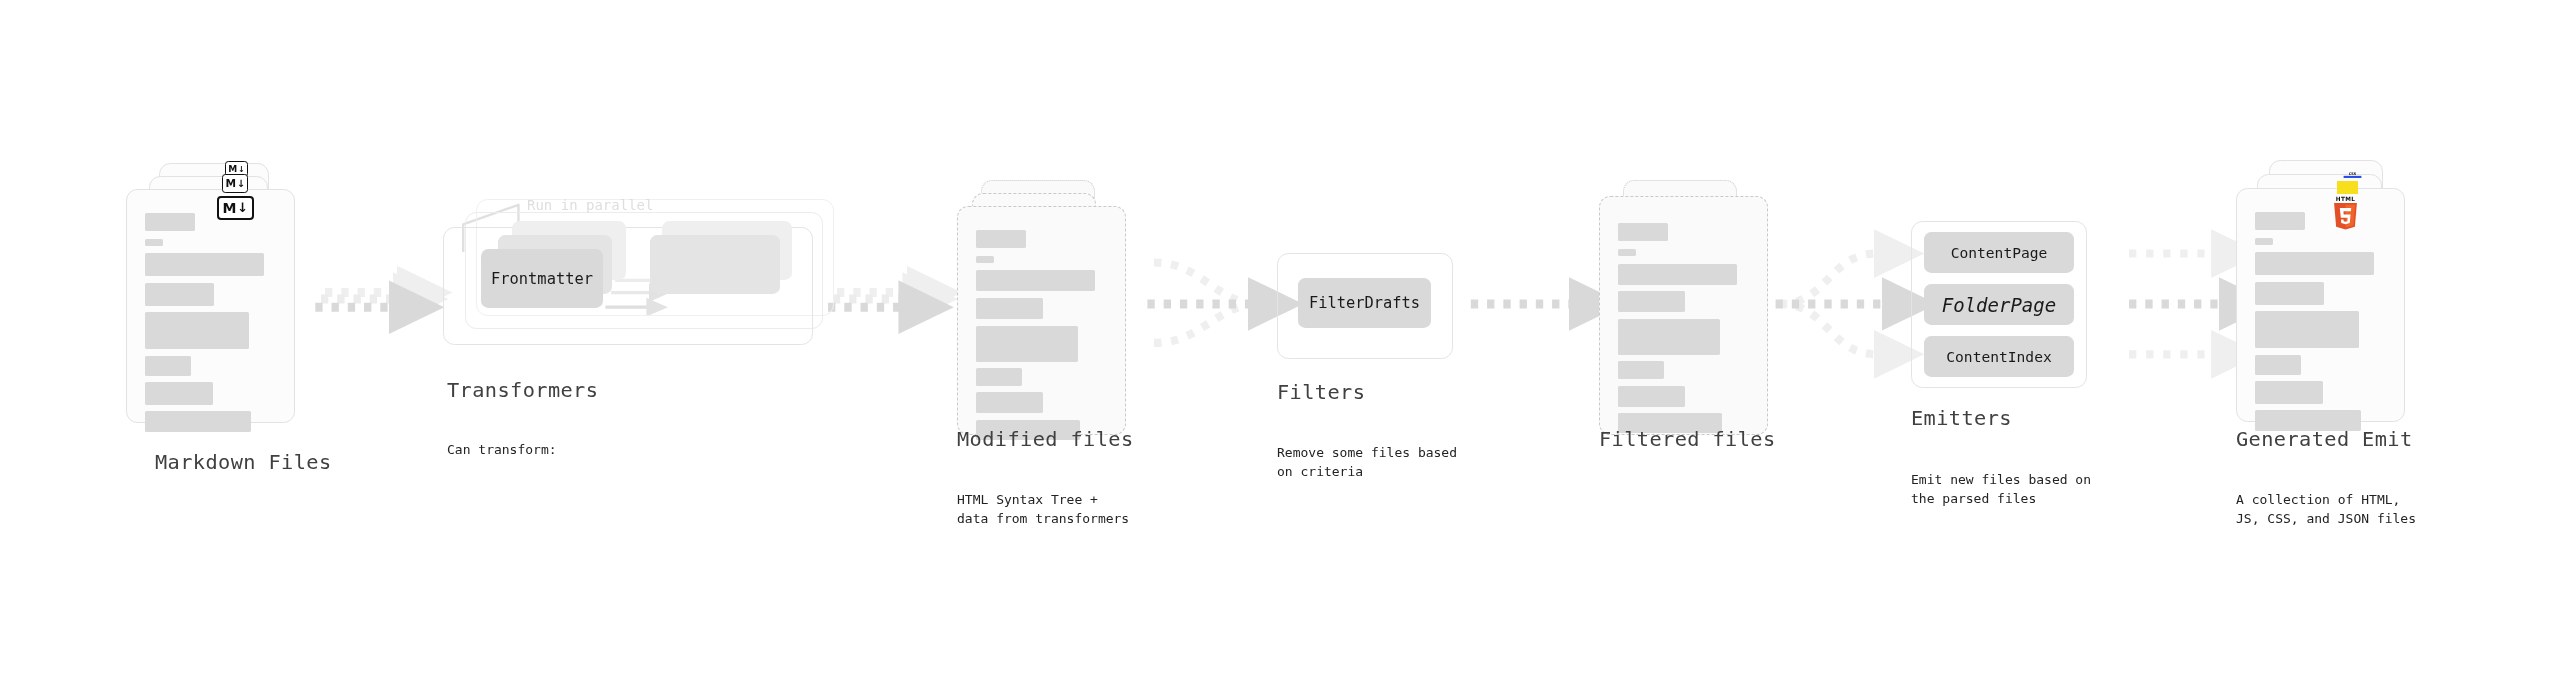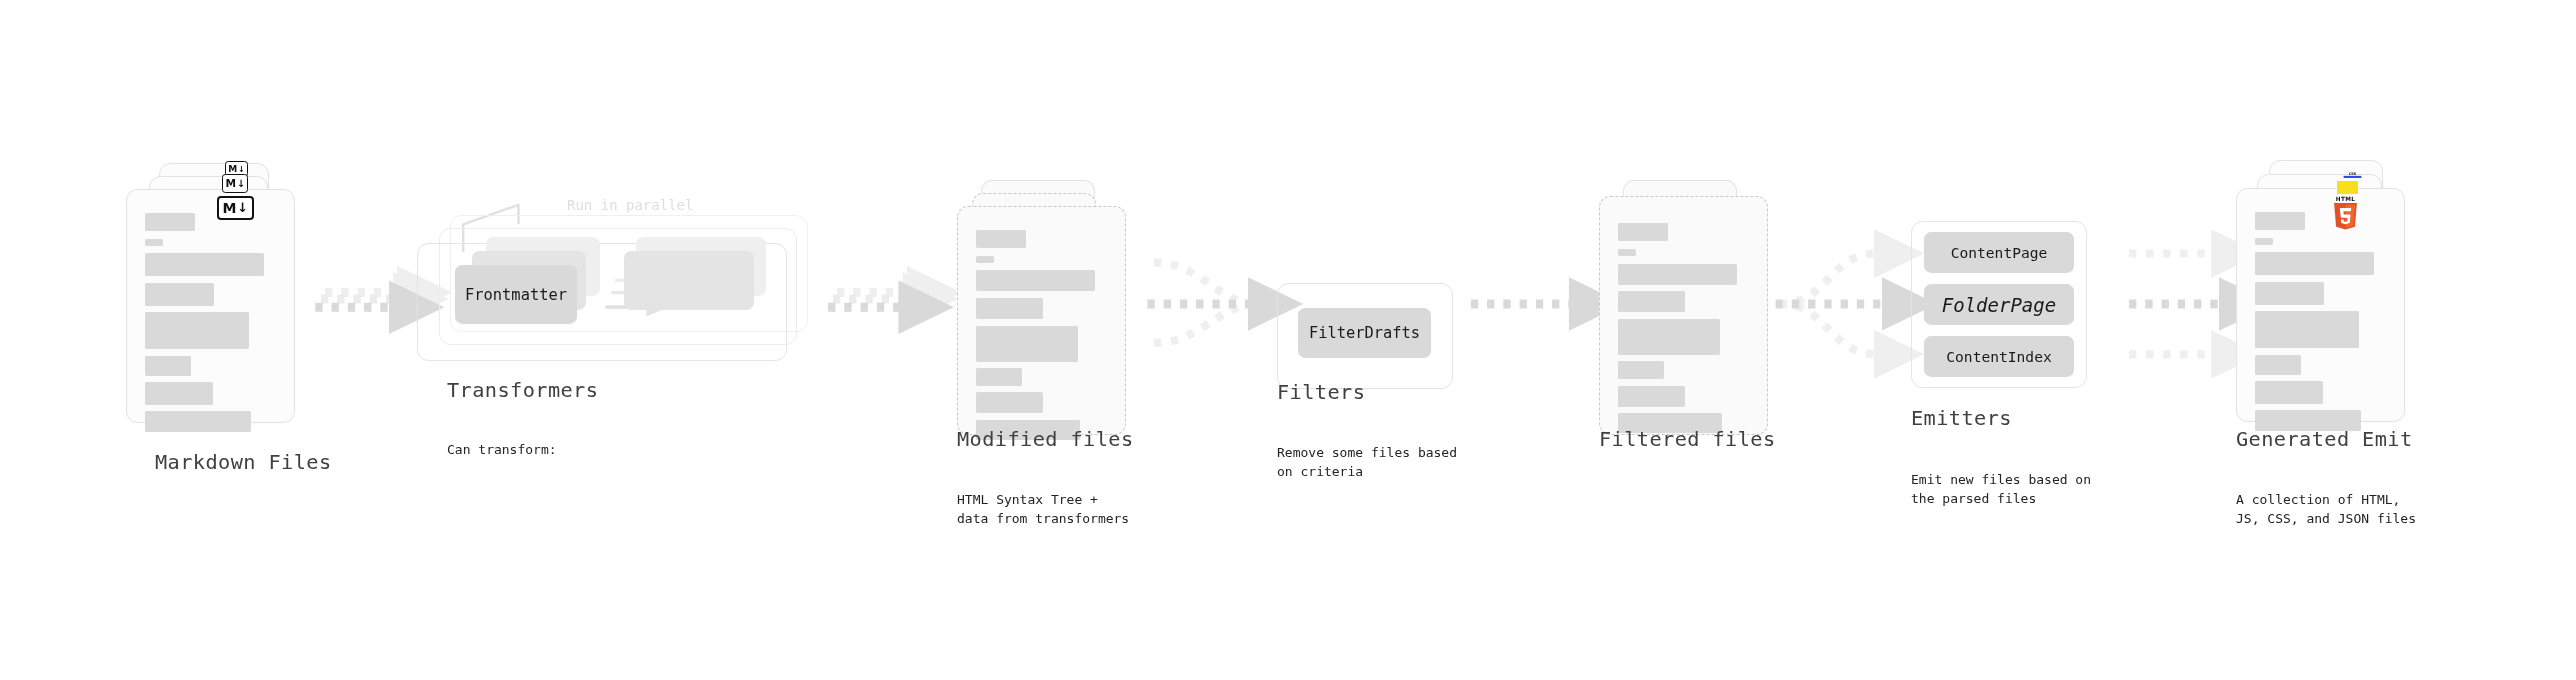--- a/index.html
+++ b/index.html
@@ -239,36 +239,36 @@
       <span class="m" style="font-size:10.6px;">M</span>
       <span class="arr" style="font-size:9.8px;">↓</span>
     </div>
     <div class="md-badge" style="left:91px; top:32.5px;">
       <span class="m">M</span>
       <span class="arr">↓</span>
     </div>
   </div>
   <div class="title" style="left:126px; top:450px;padding-left:29px;">Markdown Files</div>
 
-  <div class="node" style="left:417px; top:199px; width:398px; height:163px;margin-top:16px;">
+  <div class="node" style="left:443px; top:199px; width:398px; height:163px;">
     <div class="group-box" style="left:32.5px; top:0px; width:358px; height:117px; border-color:#f0f0f0;"></div>
     <div class="group-box" style="left:22px; top:13px; width:358px; height:117px; border-color:#ececec;"></div>
     <div class="group-box" style="left:0px; top:28.4px; width:370px; height:118px;"></div>
 
     <div class="chip ghost2" style="left:69px; top:22px; width:114px; height:59px;"></div>
     <div class="chip ghost1" style="left:55px; top:36px; width:114px; height:59px;"></div>
     <div class="chip ghost2" style="left:219px; top:22px; width:130px; height:59px;"></div>
     <div class="chip ghost1" style="left:207px; top:36px; width:130px; height:59px;"></div>
 
     <div class="chip" style="left:38px; top:50px; width:122px; height:59px;">
       <span>Frontmatter</span>
     </div>
   </div>
 
-  <div class="parallel-label" style="left:527px; top:197px;margin-left:40px;">Run in parallel</div>
+  <div class="parallel-label" style="left:527px; top:197px;">Run in parallel</div>
 
   <div class="title" style="left:447px; top:378px;">Transformers</div>
   <div class="caption" style="left:447px; top:413px;">Can transform:</div>
 
   <div class="node doc-stack" style="left:957px; top:180px; width:187px; height:244px;">
     <div class="doc-sheet dotted" style="left:24.4px; top:0px; width:114px; height:44px;"></div>
     <div class="doc-sheet dashed" style="left:14.6px; top:13px; width:124px; height:44px;"></div>
     <div class="doc-sheet dashed" style="left:0px; top:26px; width:169px; height:229px;">
       <div class="doc-bar" style="left:18px; top:23px; width:50px; height:18px;"></div>
       <div class="doc-bar" style="left:18px; top:49px; width:18px; height:6.5px;"></div>
@@ -277,21 +277,21 @@
       <div class="doc-bar" style="left:18px; top:119px; width:102px; height:36px;"></div>
       <div class="doc-bar" style="left:18px; top:161px; width:46px; height:18px;"></div>
       <div class="doc-bar" style="left:18px; top:185px; width:67px; height:21px;"></div>
       <div class="doc-bar" style="left:18px; top:213px; width:104px; height:19.5px;"></div>
     </div>
   </div>
   <div class="title" style="left:957px; top:427px;">Modified files</div>
   <div class="caption" style="left:957px; top:463px;">HTML Syntax Tree +
 data from transformers</div>
 
-  <div class="node" style="left:1277px; top:253px; width:176px; height:106px;margin-top:30px;">
+  <div class="node" style="left:1277px; top:253px; width:176px; height:106px;">
     <div class="group-box" style="left:0px; top:0px; width:176px; height:106px;"></div>
     <div class="chip" style="left:21px; top:25px; width:133px; height:50px;">
       <span>FilterDrafts</span>
     </div>
   </div>
   <div class="title" style="left:1277px; top:380px;">Filters</div>
   <div class="caption" style="left:1277px; top:416px;">Remove some files based
 on criteria</div>
 
   <div class="node doc-stack" style="left:1599px; top:180px; width:187px; height:244px;">

